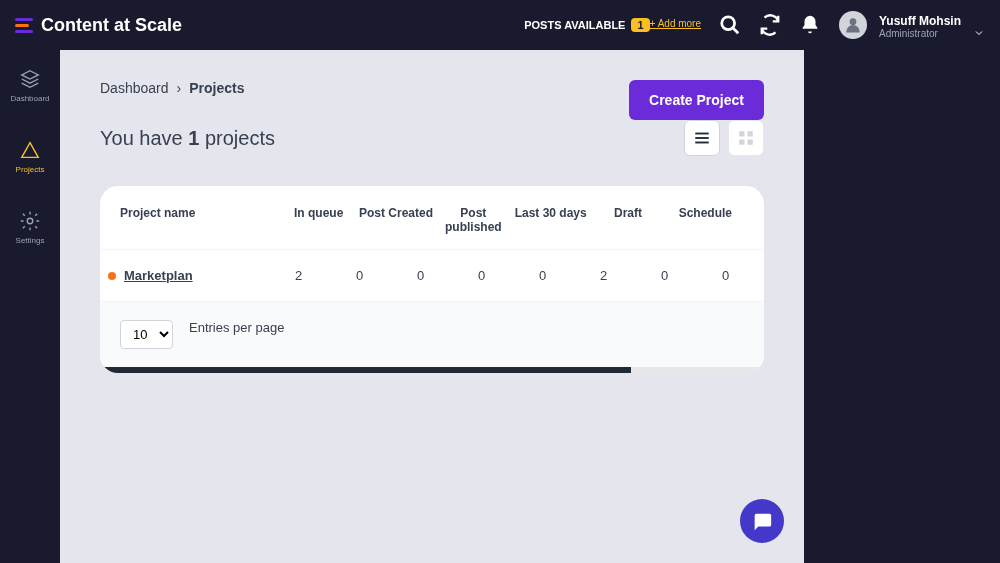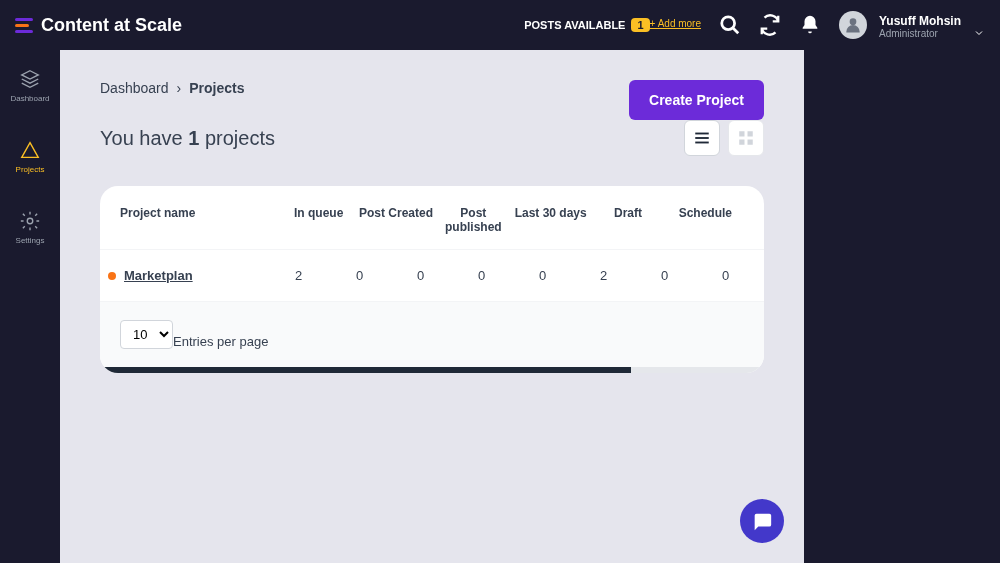--- a/index.html
+++ b/index.html
@@ -39,21 +39,21 @@
 .view-btn.active{border-color:#d1d5db}
 .table-card{background:#fff;border-radius:18px;overflow:hidden}
 .thead{display:flex;padding:20px 20px 15px;font-size:12px;font-weight:700;color:#374151}
 .th,.td{text-align:center}
 .col-name{width:160px;text-align:left}
 .col-post,.col-queue,.col-pub,.col-30,.col-draft,.col-ready,.col-pend,.col-sched{flex:1}
 .trow{display:flex;padding:18px 8px;border-top:1px solid #f3f4f6;font-size:13px;color:#374151;align-items:center}
 .proj-cell{display:flex;align-items:center;gap:8px}
 .dot{width:8px;height:8px;background:#f97316;border-radius:50%}
 .proj-link{color:#374151;font-weight:600;text-decoration:underline;cursor:pointer}
-.tfoot{padding:18px 20px;border-top:1px solid #f3f4f6;display:flex;align-items:flex-end;gap:0;background:#f9fafb}
+.tfoot{padding:18px 20px;border-top:1px solid #f3f4f6;display:flex;align-items:flex-start;gap:16px;background:#f9fafb}
 .entries-sel{border:1px solid #d1d5db;padding:5px 8px;border-radius:4px;font-size:13px;background:#fff;cursor:pointer}
 .entries-lbl{font-size:13px;color:#374151}
 .scrollbar{height:6px;background:#e5e7eb;width:100%}
 .scrollbar-thumb{height:6px;background:#1f2937;width:80%}
 .chat-fab{position:absolute;bottom:20px;right:20px;width:44px;height:44px;background:#4338ca;border-radius:50%;display:flex;align-items:center;justify-content:center;cursor:pointer}
 .row2{display:flex;justify-content:space-between;align-items:center;margin-bottom:15px}
 </style>
 </head>
 <body>
 

